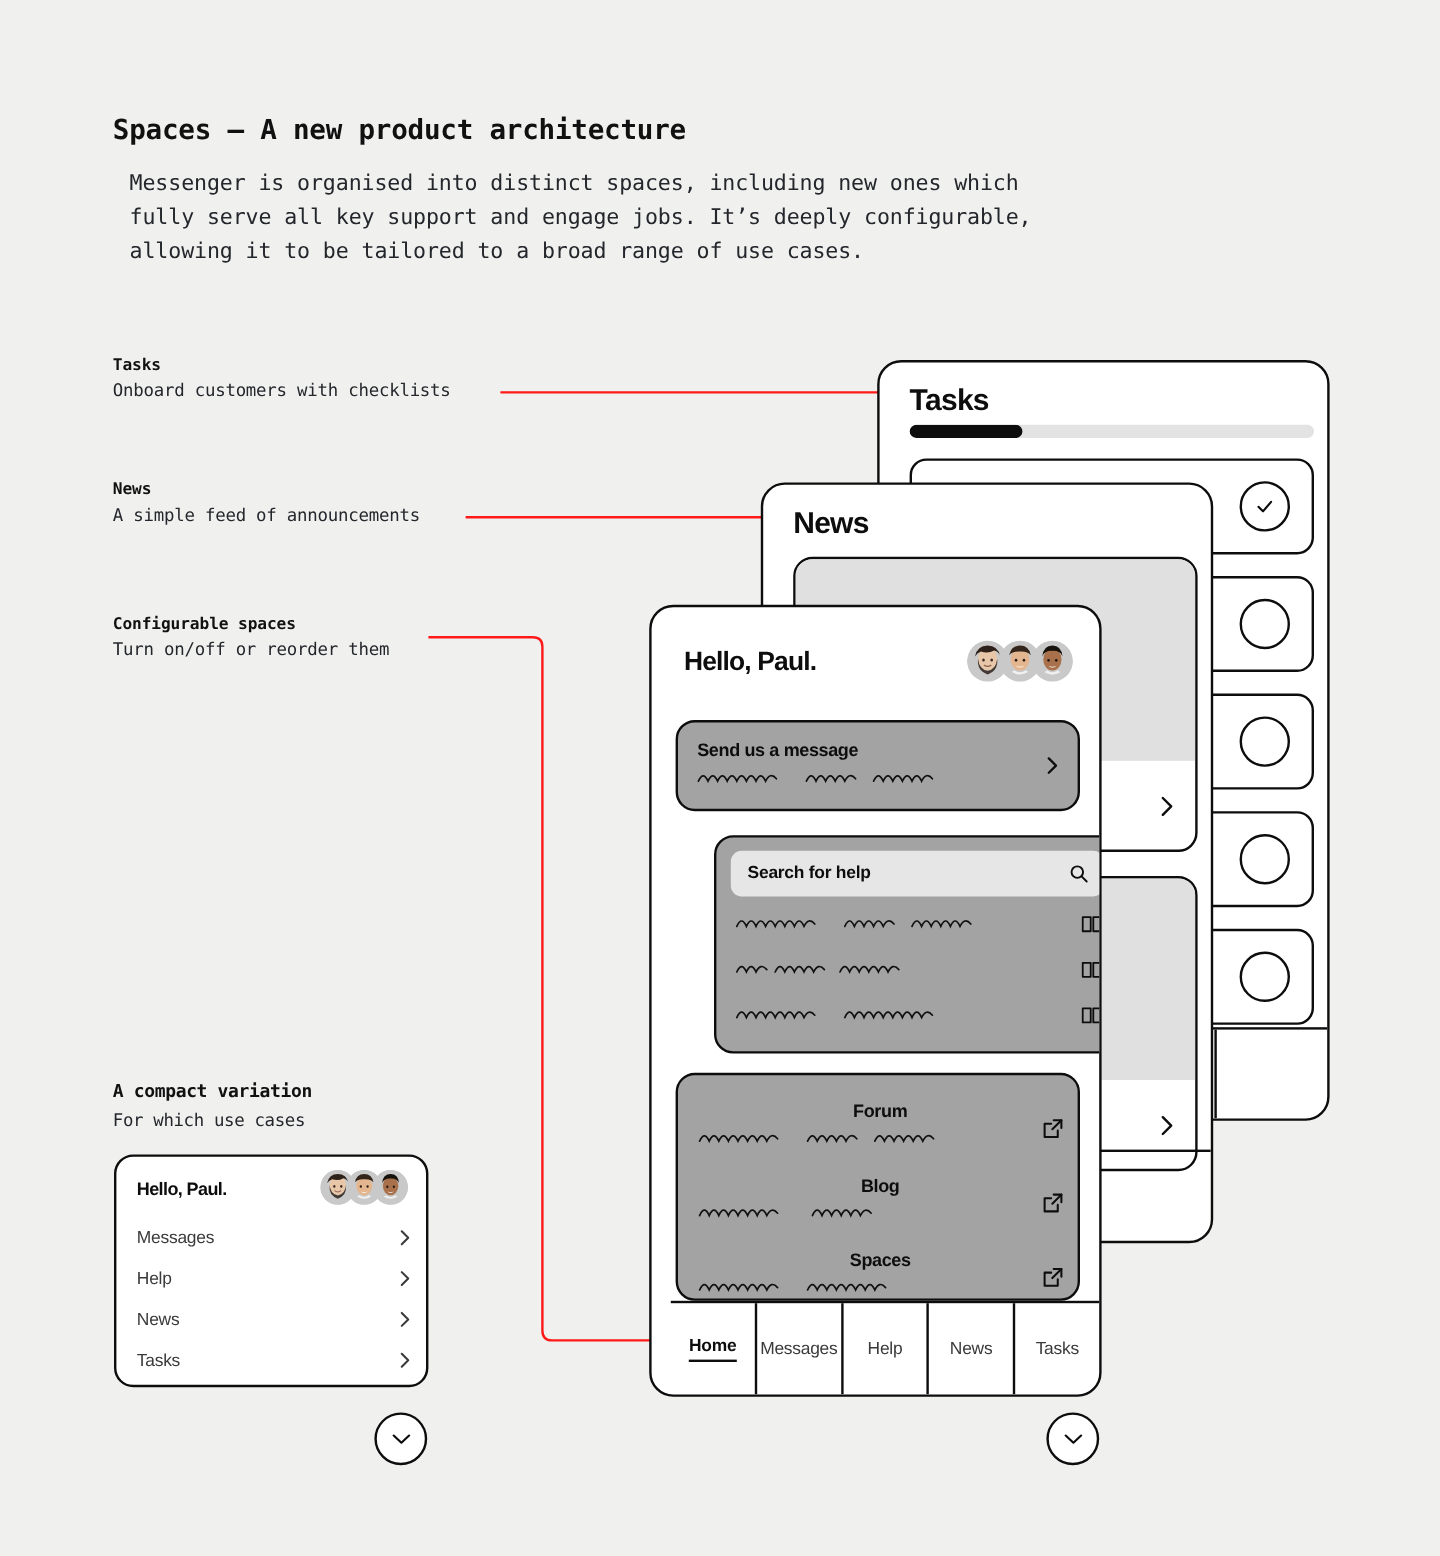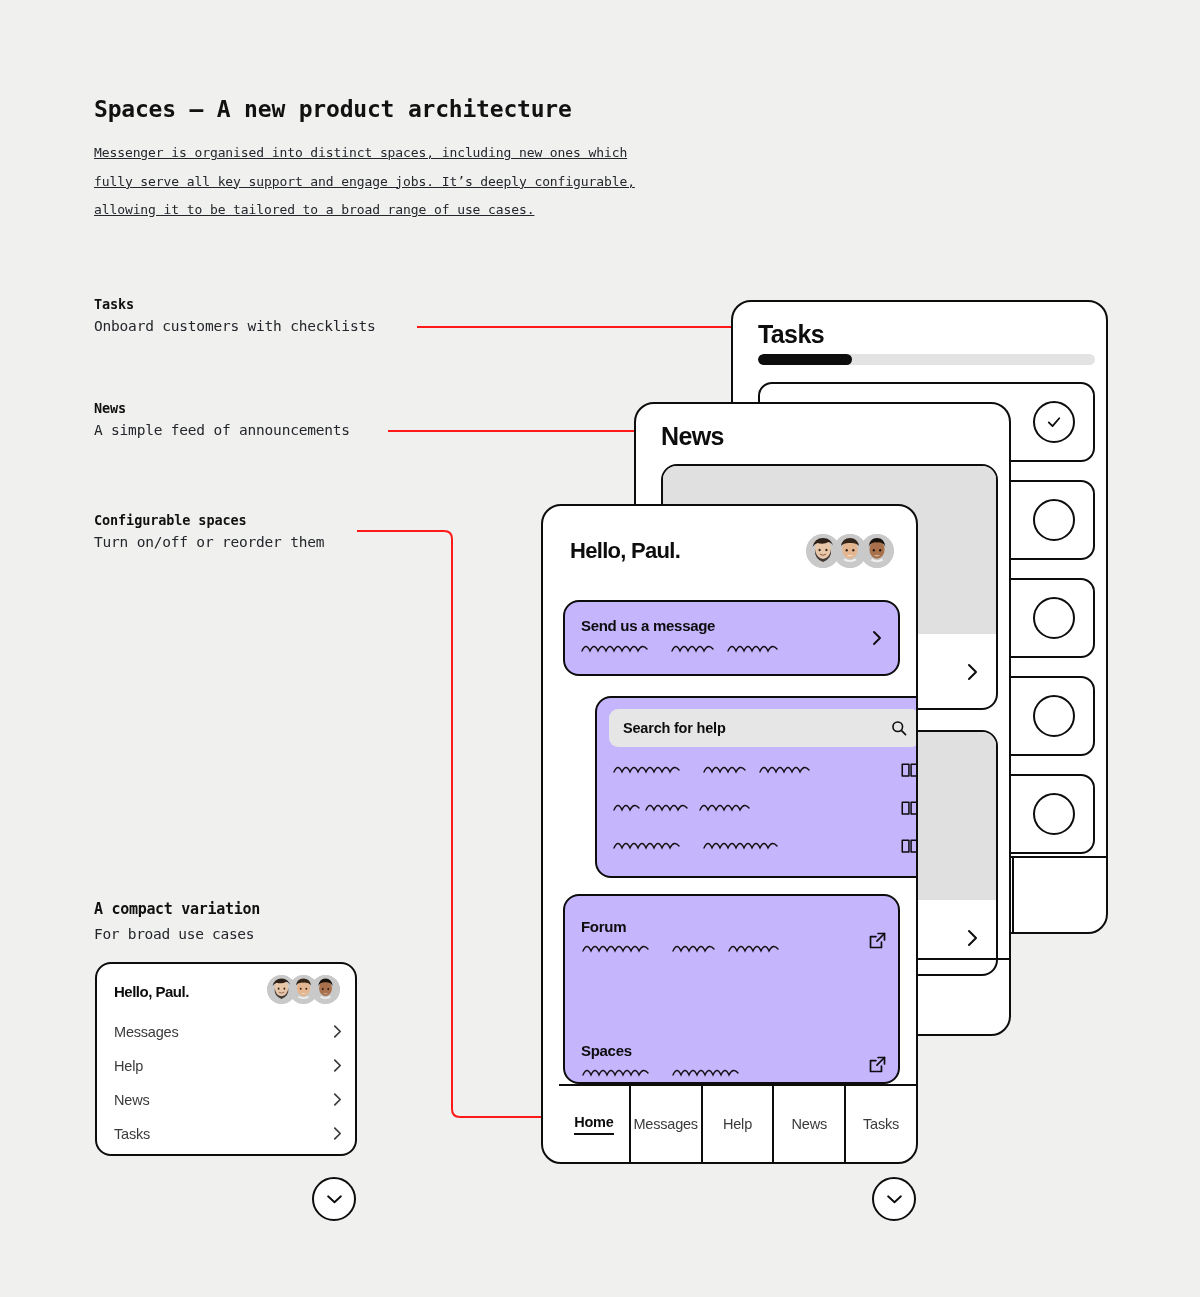--- a/index.html
+++ b/index.html
@@ -12,25 +12,24 @@
   #stage { position: relative; width: 1200px; height: 1297px; }
 
   
   #headline {
     position: absolute; left: 94px; top: 96px;
     font-family: "DejaVu Sans Mono", monospace;
     font-size: 23px; font-weight: 700; color: #111;
     letter-spacing: -0.2px; white-space: nowrap;
   }
   #subcopy {
-    position: absolute; left: 94px; top: 139px; width: 830px;
+    position: absolute; left: 108px; top: 139px; width: 830px;
     font-family: "DejaVu Sans Mono", monospace;
-    font-size: 13px; line-height: 28.5px; color: #23262b;
+    font-size: 18px; line-height: 28.5px; color: #23262b;
     letter-spacing: -0.1px;
-    text-decoration: underline;
   }
   #subcopy div { white-space: nowrap; }
 
   
   .anno { position: absolute; }
   .anno .a-title {
     font-family: "DejaVu Sans Mono", monospace;
     font-size: 13.5px; font-weight: 700; color: #111;
     letter-spacing: -0.1px; white-space: nowrap;
   }
@@ -107,42 +106,42 @@
     position: absolute; left: 27px; top: 32px;
     font-size: 22px; font-weight: 700; color: #0d0d0d; letter-spacing: -0.7px;
   }
   .avatars { display: flex; }
   .avatars .av { width: 34px; height: 34px; border-radius: 50%; margin-left: -7px; position: relative; overflow: hidden; background: #c9c9c9; }
   .avatars .av:first-child { margin-left: 0; }
   #home-avatars { position: absolute; right: 22px; top: 28px; }
 
   .panel {
     position: absolute; left: 20px; width: 337px;
-    background: #c4b5fd; border: 2px solid #0d0d0d; border-radius: 16px;
+    background: #a3a3a3; border: 2px solid #0d0d0d; border-radius: 16px;
   }
   .panel .p-title { font-size: 15px; font-weight: 700; color: #0d0d0d; letter-spacing: -0.3px; }
   .row-chev { position: absolute; right: 16px; }
 
   #send-panel { top: 94px; height: 76px; }
   #send-panel .p-title { position: absolute; left: 16px; top: 15px; }
   #send-panel .sq { position: absolute; left: 15px; top: 39px; }
   #send-panel .row-chev { top: 28px; }
 
   #help-panel { top: 190px; height: 182px; margin-left: 32px; }
   #searchbox {
     position: absolute; left: 12px; top: 11px; width: 311px; height: 38px;
     background: #e6e6e6; border-radius: 9px;
   }
   #searchbox .ph { position: absolute; left: 14px; top: 11px; font-size: 14.5px; font-weight: 700; color: #0d0d0d; letter-spacing: -0.2px; }
   #searchbox .mag { position: absolute; right: 13px; top: 11px; }
   .art-row { position: absolute; left: 15px; width: 307px; height: 22px; }
   .art-row .bk { position: absolute; right: 0; top: 0; }
 
   #links-panel { top: 388px; height: 190px; }
-  .link-row { position: absolute; left: 16px; width: 305px; }
+  .link-row { position: absolute; left: 16px; width: 305px; text-align: center; }
   .link-row .l-title { font-size: 15px; font-weight: 700; color: #0d0d0d; letter-spacing: -0.3px; }
   .link-row .sq { margin-top: 6px; }
   .link-row .ext { position: absolute; right: 0; top: 14px; }
 
   #home-tabbar {
     position: absolute; left: 16px; right: 0; bottom: 0; height: 78px;
     border-top: 2px solid #0d0d0d; display: flex; text-align: right;
   }
   #home-tabbar .tab {
     flex: 1; border-right: 2px solid #0d0d0d;
@@ -410,20 +409,36 @@
         </div>
         <span class="ext">
           <svg width="17" height="17" viewBox="0 0 18 18">
             <path d="M9.6 1.6 h6.8 v6.8" stroke="#0d0d0d" stroke-width="1.8" fill="none" stroke-linecap="round" stroke-linejoin="round"></path>
             <path d="M16.4 1.6 L8.4 9.6" stroke="#0d0d0d" stroke-width="1.8" stroke-linecap="round"></path>
             <path d="M13.2 10.6 v5.8 h-11.6 v-11.6 h5.8" stroke="#0d0d0d" stroke-width="1.8" fill="none" stroke-linecap="round" stroke-linejoin="round"></path>
           </svg>
         </span>
       </div>
 
+      <div class="link-row" style="top:84px">
+        <div class="l-title">Blog</div>
+        <div class="sq">
+          <svg width="226" height="14" viewBox="0 0 226 14">
+            <path d="M2 10 q4 -9 8 0 q4 -9 8 0 q4 -9 8 0 q4 -9 8 0 q4 -9 8 0 q4 -9 8 0 q4 -9 8 0 q4 -8 9 -2" stroke="#111" stroke-width="1.4" fill="none" stroke-linecap="round"></path>
+            <path d="M96 10 q4 -9 8 0 q4 -9 8 0 q4 -9 8 0 q4 -9 8 0 q4 -9 8 0 q4 -8 9 -2" stroke="#111" stroke-width="1.4" fill="none" stroke-linecap="round"></path>
+          </svg>
+        </div>
+        <span class="ext">
+          <svg width="17" height="17" viewBox="0 0 18 18">
+            <path d="M9.6 1.6 h6.8 v6.8" stroke="#0d0d0d" stroke-width="1.8" fill="none" stroke-linecap="round" stroke-linejoin="round"></path>
+            <path d="M16.4 1.6 L8.4 9.6" stroke="#0d0d0d" stroke-width="1.8" stroke-linecap="round"></path>
+            <path d="M13.2 10.6 v5.8 h-11.6 v-11.6 h5.8" stroke="#0d0d0d" stroke-width="1.8" fill="none" stroke-linecap="round" stroke-linejoin="round"></path>
+          </svg>
+        </span>
+      </div>
 
       <div class="link-row" style="top:146px">
         <div class="l-title">Spaces</div>
         <div class="sq">
           <svg width="226" height="14" viewBox="0 0 226 14">
             <path d="M2 10 q4 -9 8 0 q4 -9 8 0 q4 -9 8 0 q4 -9 8 0 q4 -9 8 0 q4 -9 8 0 q4 -9 8 0 q4 -8 9 -2" stroke="#111" stroke-width="1.4" fill="none" stroke-linecap="round"></path>
             <path d="M92 10 q4 -9 8 0 q4 -9 8 0 q4 -9 8 0 q4 -9 8 0 q4 -9 8 0 q4 -9 8 0 q4 -9 8 0 q4 -8 9 -2" stroke="#111" stroke-width="1.4" fill="none" stroke-linecap="round"></path>
           </svg>
         </div>
         <span class="ext">
@@ -450,21 +465,21 @@
           <span>News</span>
         </div>
       <div class="tab">
           <span>Tasks</span>
         </div>
     </div>
   </div>
 
   <div id="compact-head">
     <div class="c-title">A compact variation</div>
-    <div class="c-sub">For broad use cases</div>
+    <div class="c-sub">For which use cases</div>
   </div>
 
   <div class="card" id="compact-card">
     <div id="compact-greeting">Hello, Paul.</div>
     <div class="avatars" id="compact-avatars">
       <div class="av">
         <svg width="29" height="29" viewBox="0 0 34 34">
           <circle cx="17" cy="17" r="17" fill="#c9c9c9"></circle>
           <ellipse cx="17" cy="15" rx="8" ry="9.5" fill="#e8c6a8"></ellipse>
           <path d="M6.5 13 q2 -9 10.5 -9 q8.5 0 10.5 9 q-1 -4 -5 -5 q-5 3 -11 1 q-3 1 -5 4z" fill="#2e2119"></path>

